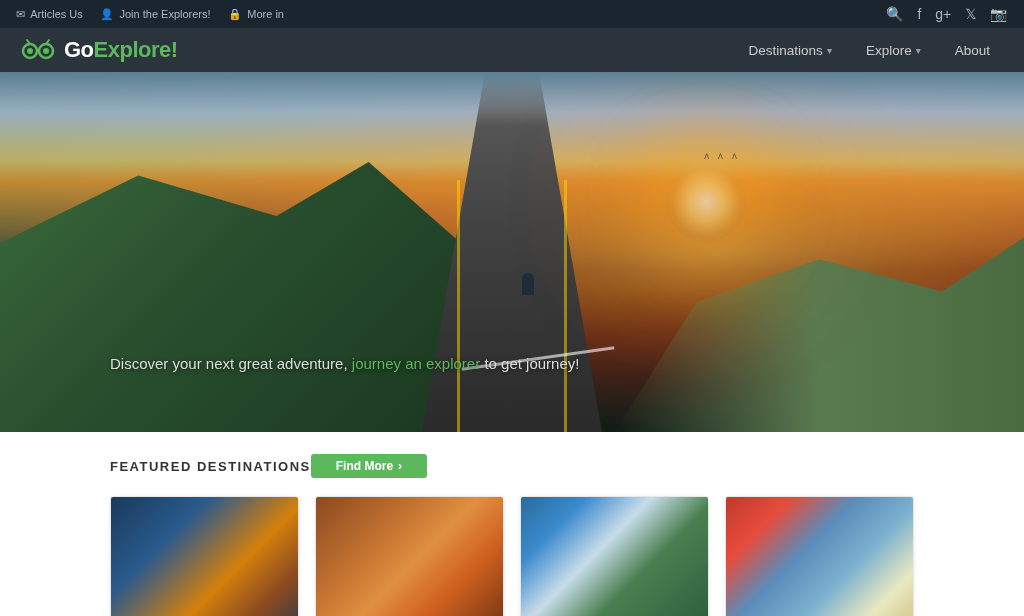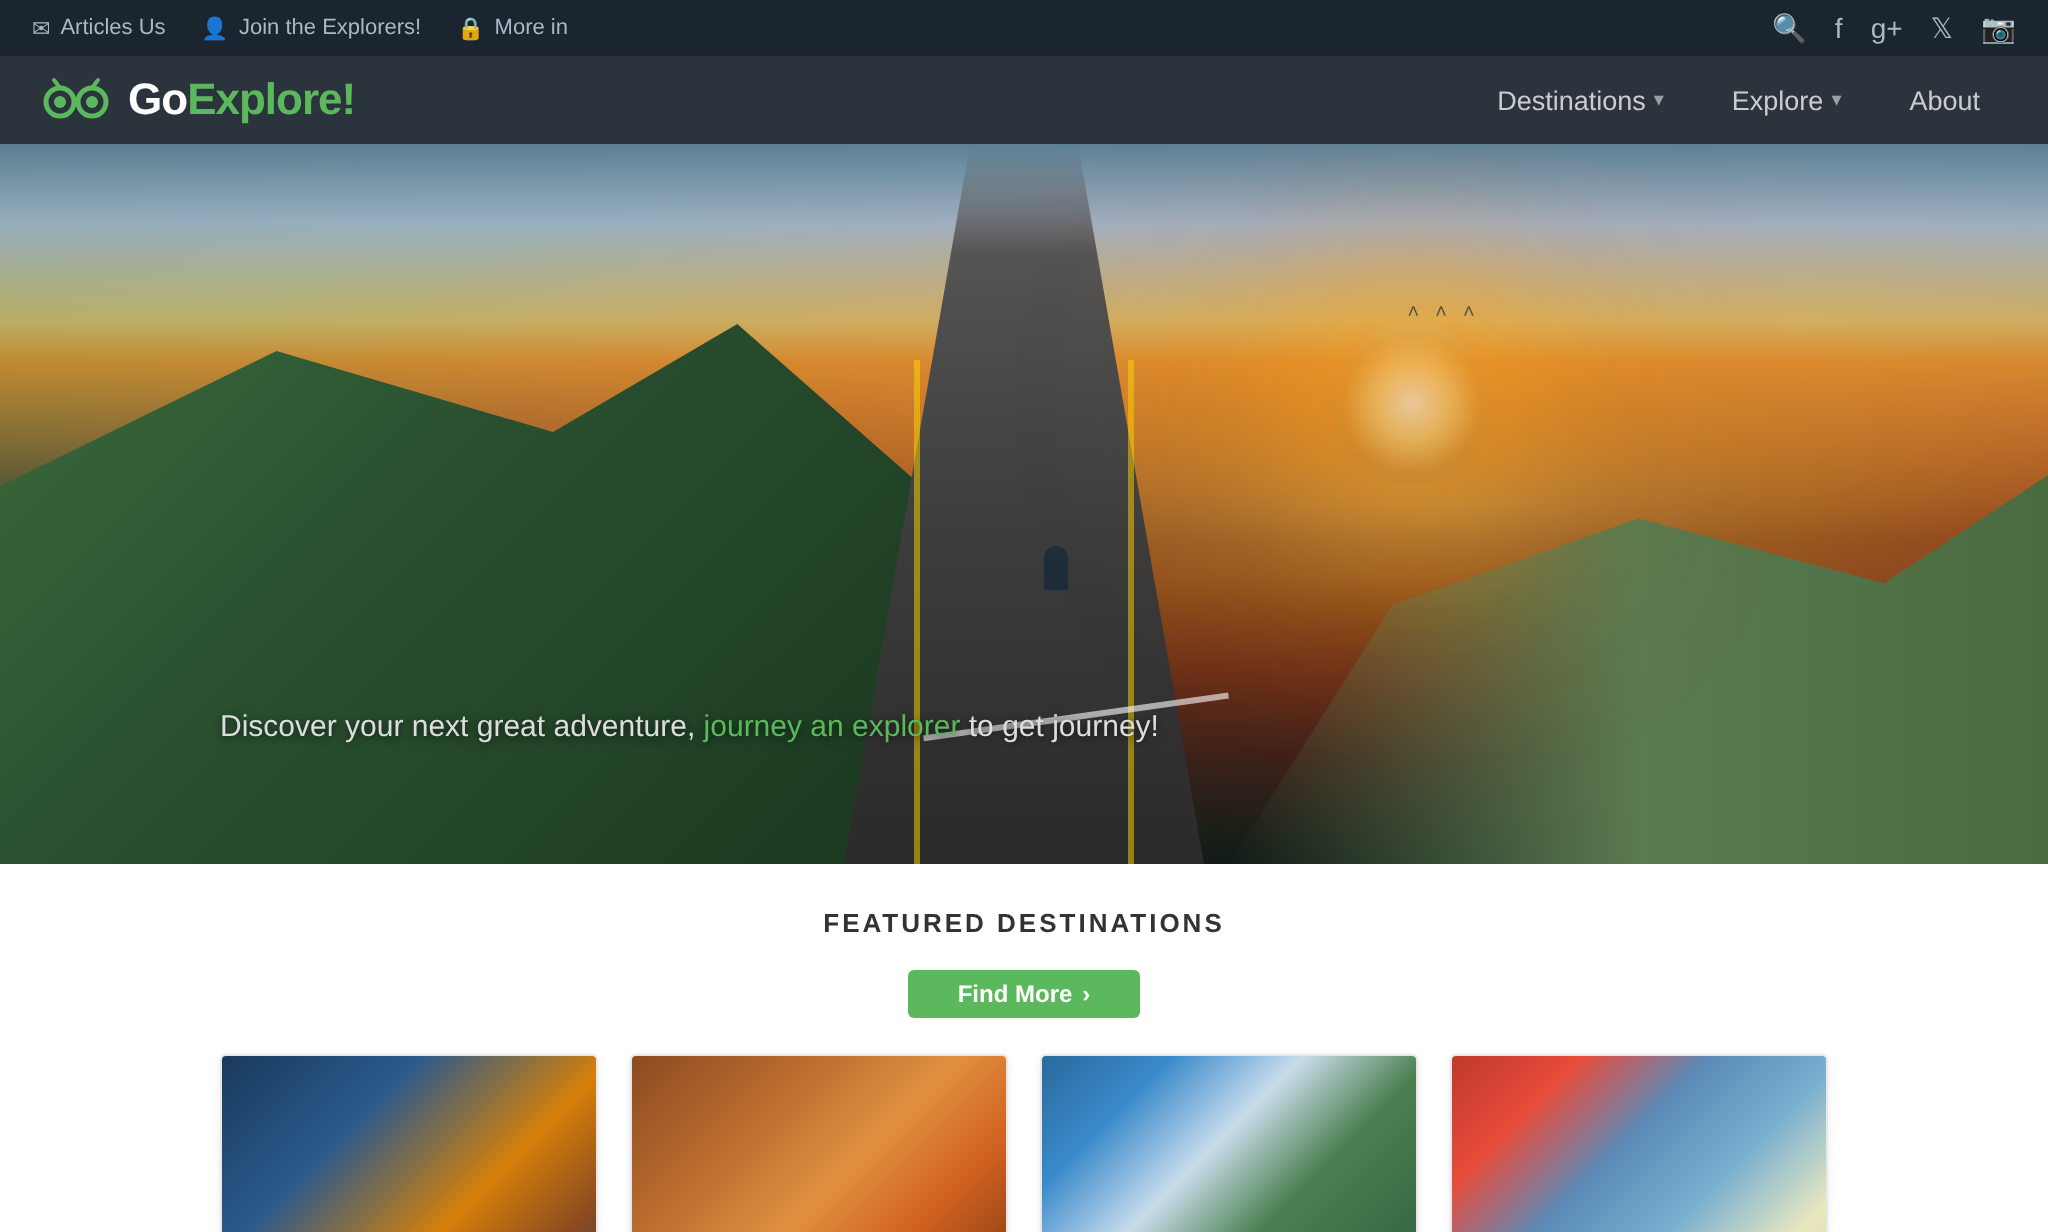--- a/index.html
+++ b/index.html
@@ -176,23 +176,22 @@
     }
 
     
     .featured-section {
       background: #fff;
       padding: 22px 110px 0;
     }
     .featured-header {
       display: flex;
       align-items: center;
-      gap: 16px;
+      gap: 0;
       margin-bottom: 18px;
-      flex-direction: column;
     }
     .featured-title {
       font-size: 13px;
       font-weight: 800;
       letter-spacing: 1.5px;
       color: #333;
       text-transform: uppercase;
     }
     .find-more-btn {
       background: #5cb85c;

